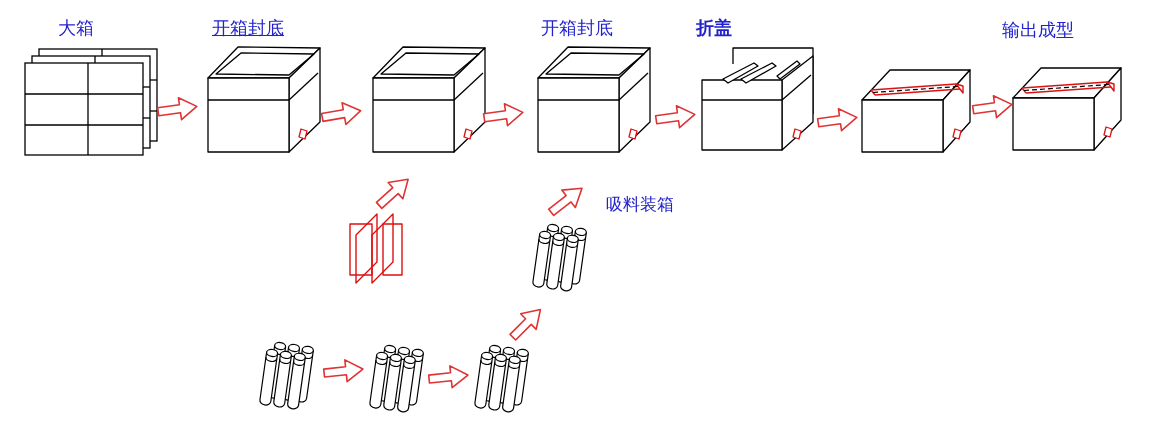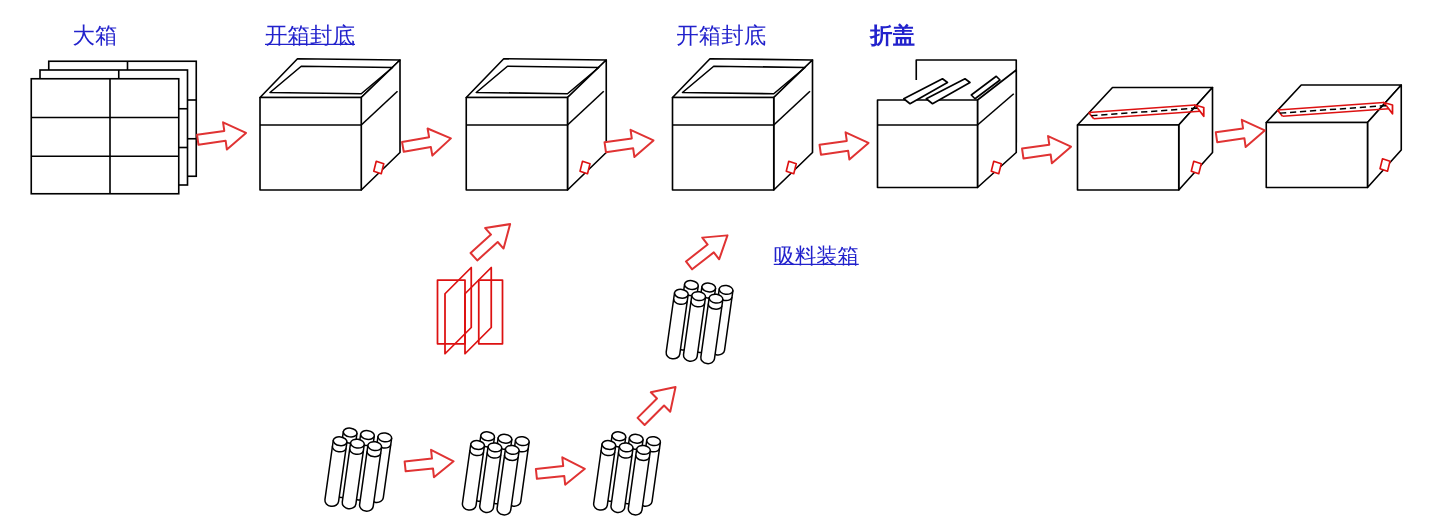--- a/index.html
+++ b/index.html
@@ -12,21 +12,22 @@
 </style>
 </head>
 <body>
 
 <div id="stage">
 
   <div class="lbl" style="left:58px;top:18px;width:80px;">大箱</div>
   <div class="lbl" style="left:212px;top:18px;width:120px;text-decoration:underline;">开箱封底</div>
   <div class="lbl" style="left:541px;top:18px;width:120px;">开箱封底</div>
   <div class="lbl" style="left:696px;top:18px;width:80px;font-weight:bold;">折盖</div>
-  <div class="lbl small" style="left:619px;top:195px;width:95px;text-decoration:underline;">吸料装箱</div>
+  <div class="lbl" style="left:1002px;top:20px;width:120px;">输出成型</div>
+  <div class="lbl small" style="left:606px;top:195px;width:95px;">吸料装箱</div>
 
   <svg width="1151" height="423" viewBox="0 0 1151 423">
     <defs>
 
       <g id="arr">
         <polygon points="-20,-4 2,-4 2,-11 19,0 2,11 2,4 -20,4" fill="#ffffff" stroke="#e03333" stroke-width="1.6" stroke-linejoin="round"></polygon>
       </g>
 
       <g id="openbox" fill="none" stroke="#000" stroke-width="1.3" stroke-linejoin="round">
         <polygon points="208,78 238,47 320,48 289,78" fill="#fff"></polygon>

